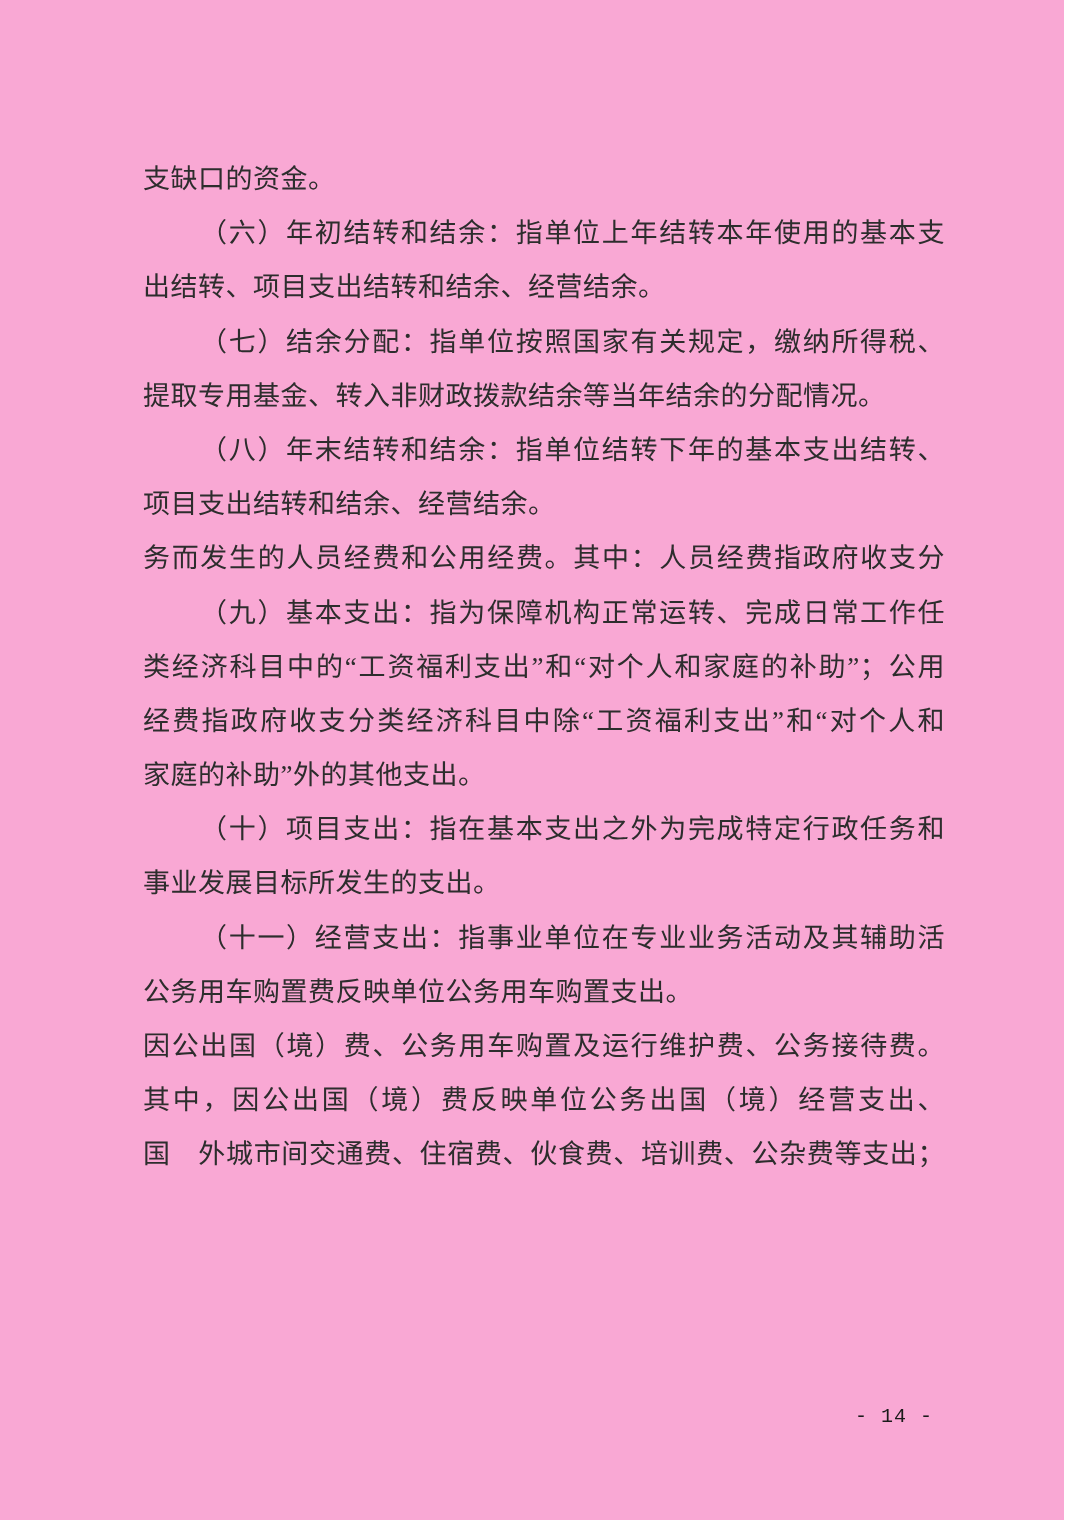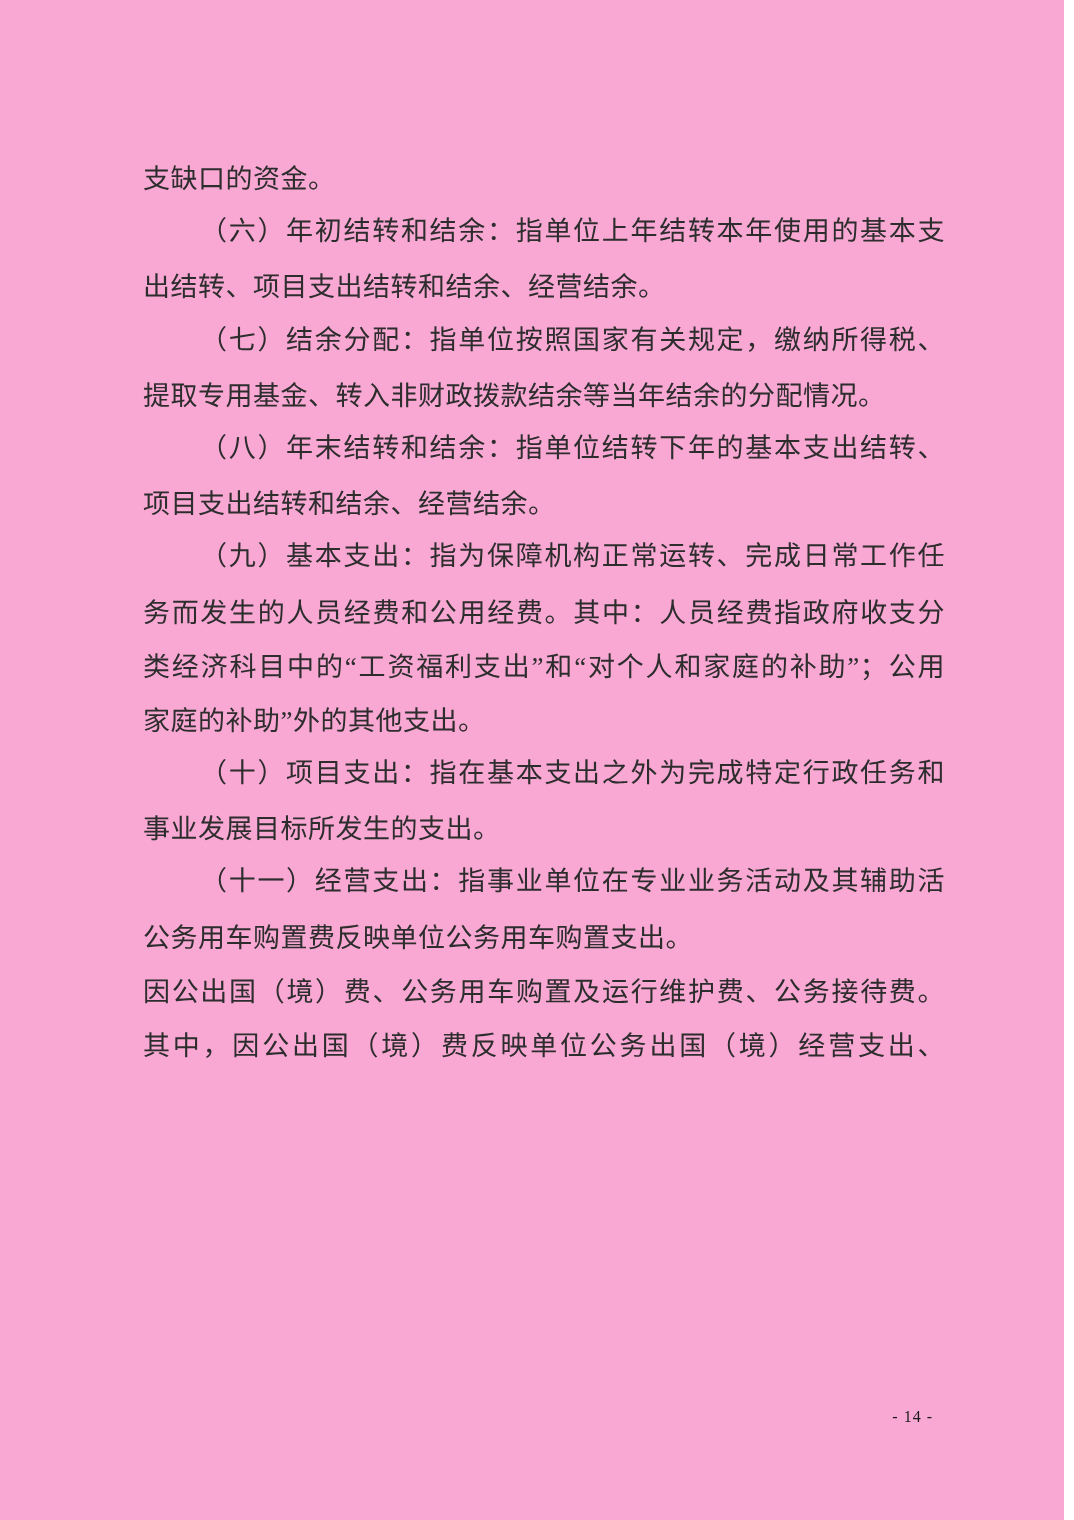--- a/index.html
+++ b/index.html
@@ -32,53 +32,54 @@
     text-align: justify;
     text-align-last: justify;
     overflow: hidden;
     white-space: normal;
   }
   .line.end {
     text-align-last: left;
   }
   .line.indent {
     padding-left: 57px;
-    font-family: Liberation Mono, monospace;
   }
   .page-footer {
     position: absolute;
     top: 1406px;
     right: 131px;
     height: 22px;
     line-height: 22px;
-    font-size: 16px;
+    font-size: 20px;
     color: #1a1a1a;
     letter-spacing: 1px;
-    font-family: Liberation Serif, serif;
+    font-family: Liberation Mono, monospace;
   }
 </style>
 </head>
 <body>
 
 <div class="page">
   <main class="text-area" id="textArea">
       <div class="line end">支缺口的资金。</div>
       <div class="line indent">（六）年初结转和结余：指单位上年结转本年使用的基本支</div>
       <div class="line end">出结转、项目支出结转和结余、经营结余。</div>
       <div class="line indent">（七）结余分配：指单位按照国家有关规定，缴纳所得税、</div>
       <div class="line end">提取专用基金、转入非财政拨款结余等当年结余的分配情况。</div>
       <div class="line indent">（八）年末结转和结余：指单位结转下年的基本支出结转、</div>
       <div class="line end">项目支出结转和结余、经营结余。</div>
+      <div class="line">务而发生的人员经费和公用经费。其中：人员经费指政府收支分</div>
       <div class="line indent">（九）基本支出：指为保障机构正常运转、完成日常工作任</div>
-      <div class="line">务而发生的人员经费和公用经费。其中：人员经费指政府收支分</div>
       <div class="line">类经济科目中的“工资福利支出”和“对个人和家庭的补助”；公用</div>
+      <div class="line">经费指政府收支分类经济科目中除“工资福利支出”和“对个人和</div>
       <div class="line end">家庭的补助”外的其他支出。</div>
       <div class="line indent">（十）项目支出：指在基本支出之外为完成特定行政任务和</div>
       <div class="line end">事业发展目标所发生的支出。</div>
       <div class="line indent">（十一）经营支出：指事业单位在专业业务活动及其辅助活</div>
       <div class="line end">公务用车购置费反映单位公务用车购置支出。</div>
       <div class="line">因公出国（境）费、公务用车购置及运行维护费、公务接待费。</div>
       <div class="line">其中，因公出国（境）费反映单位公务出国（境）经营支出、</div>
+      <div class="line">国　外城市间交通费、住宿费、伙食费、培训费、公杂费等支出；</div>
     </main>
   <div class="page-footer">
     <span>- 14 -</span>
   </div>
 </div>
 
 </body></html>

